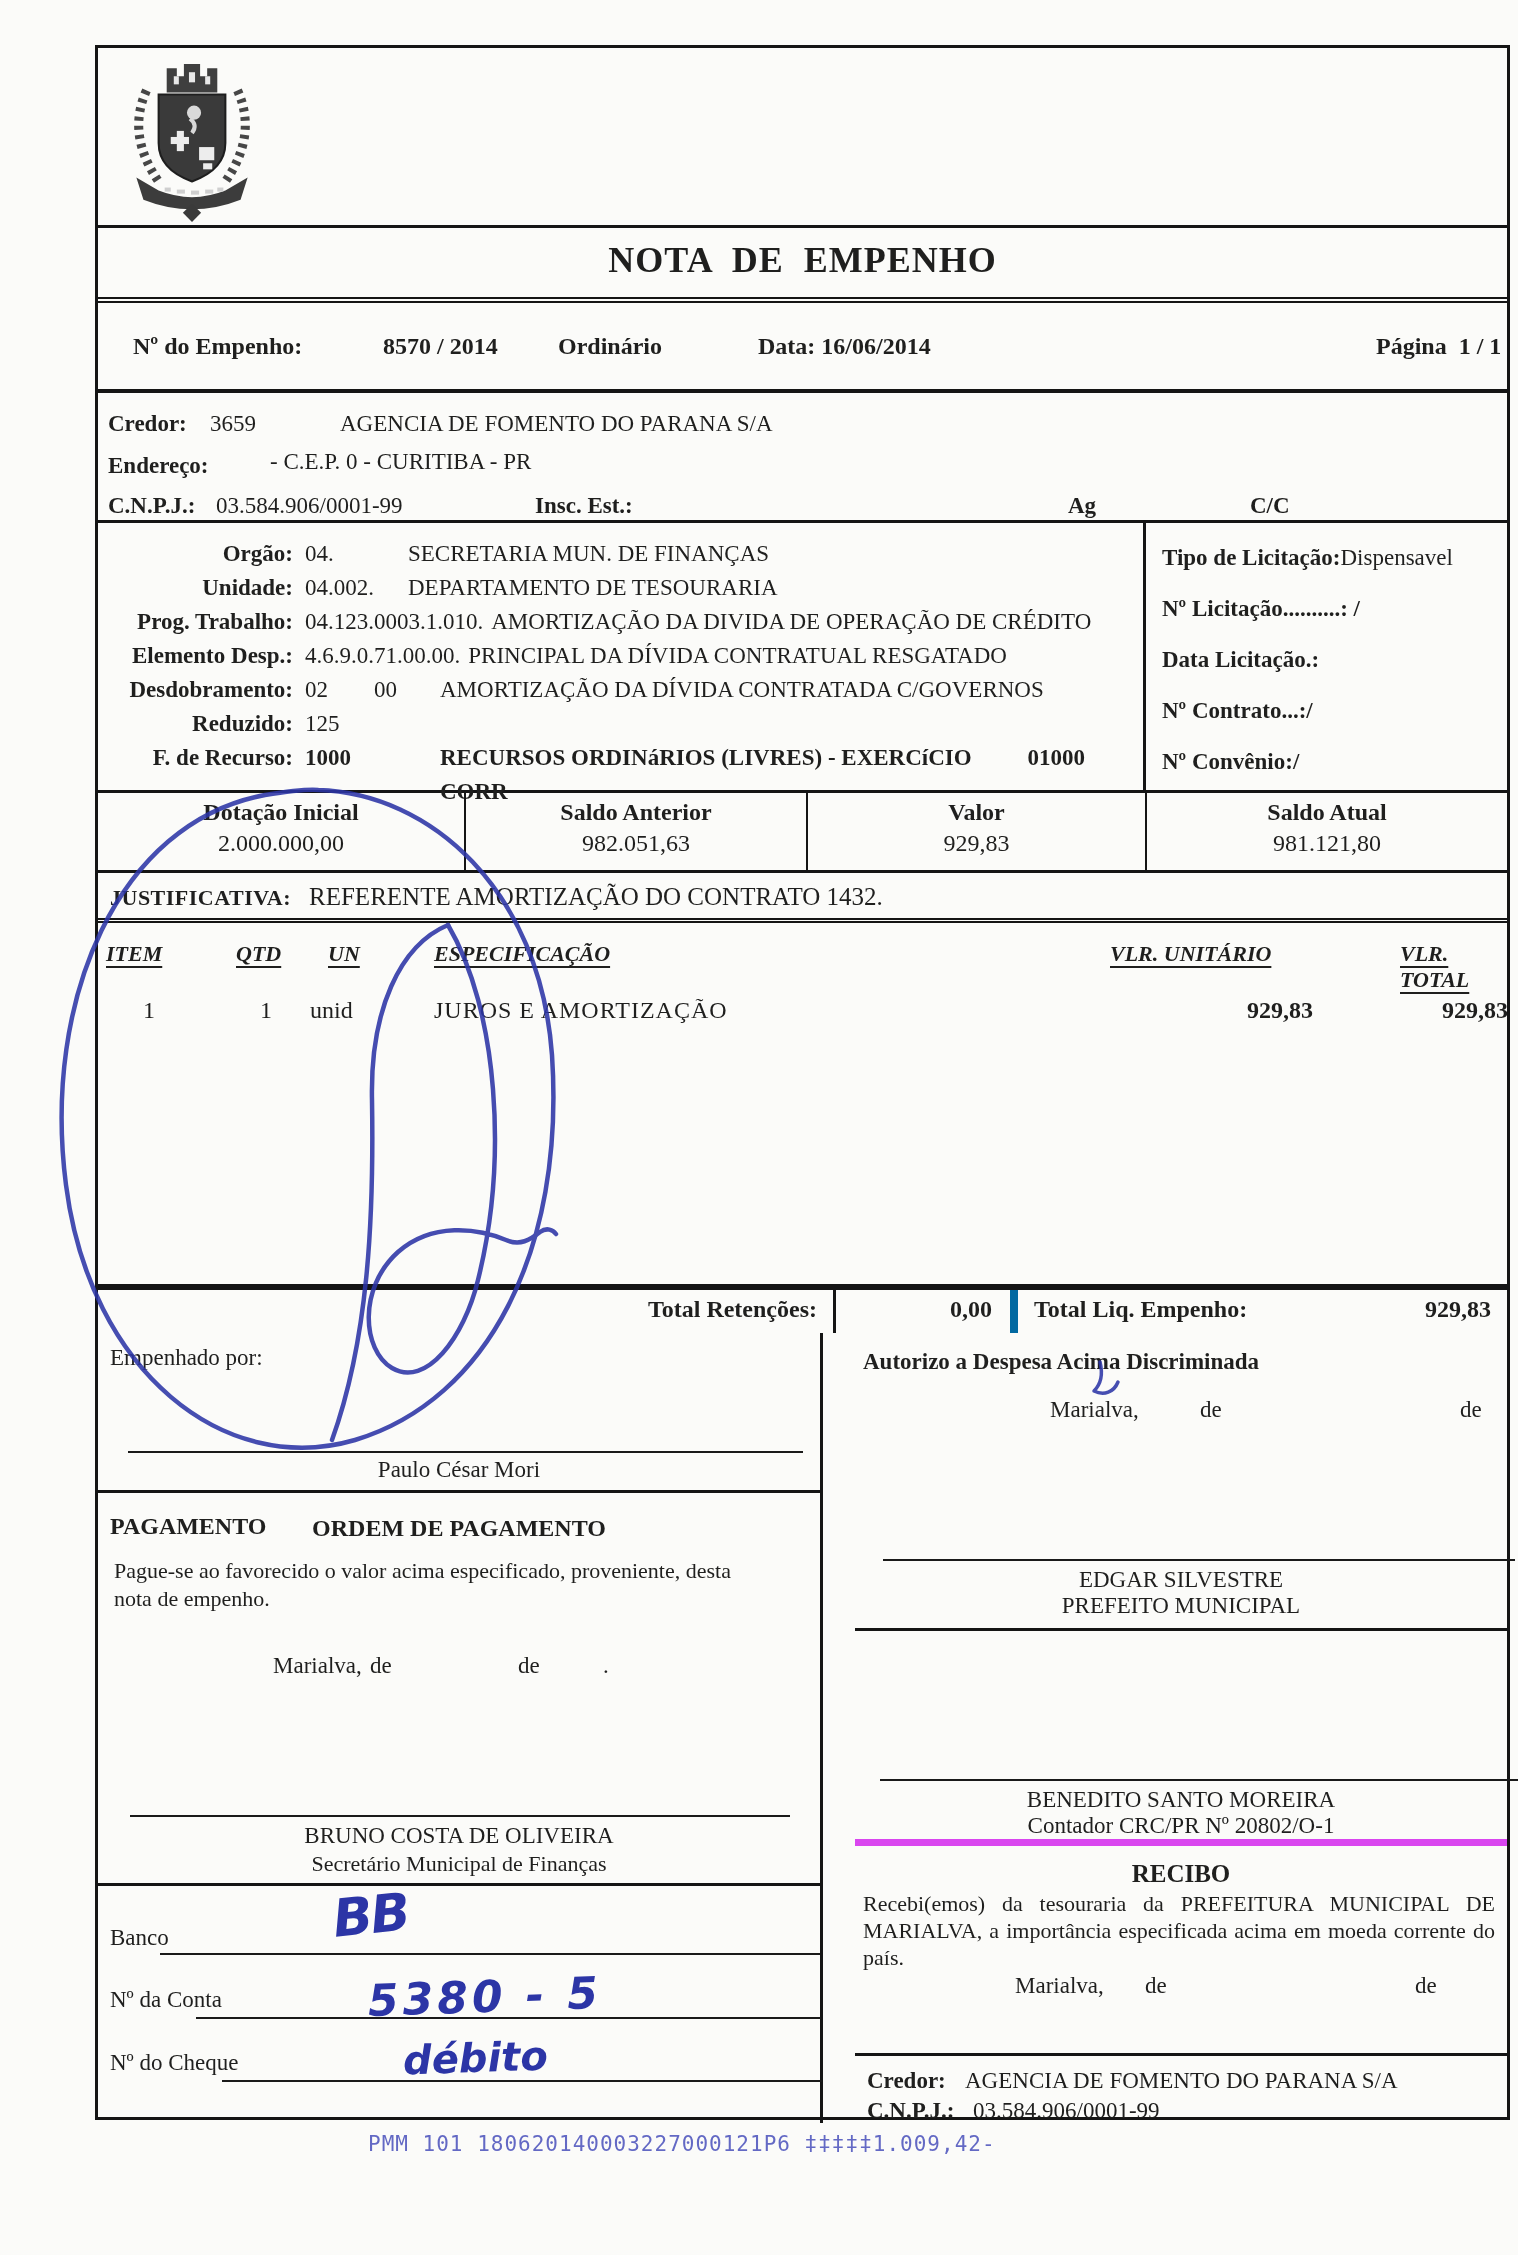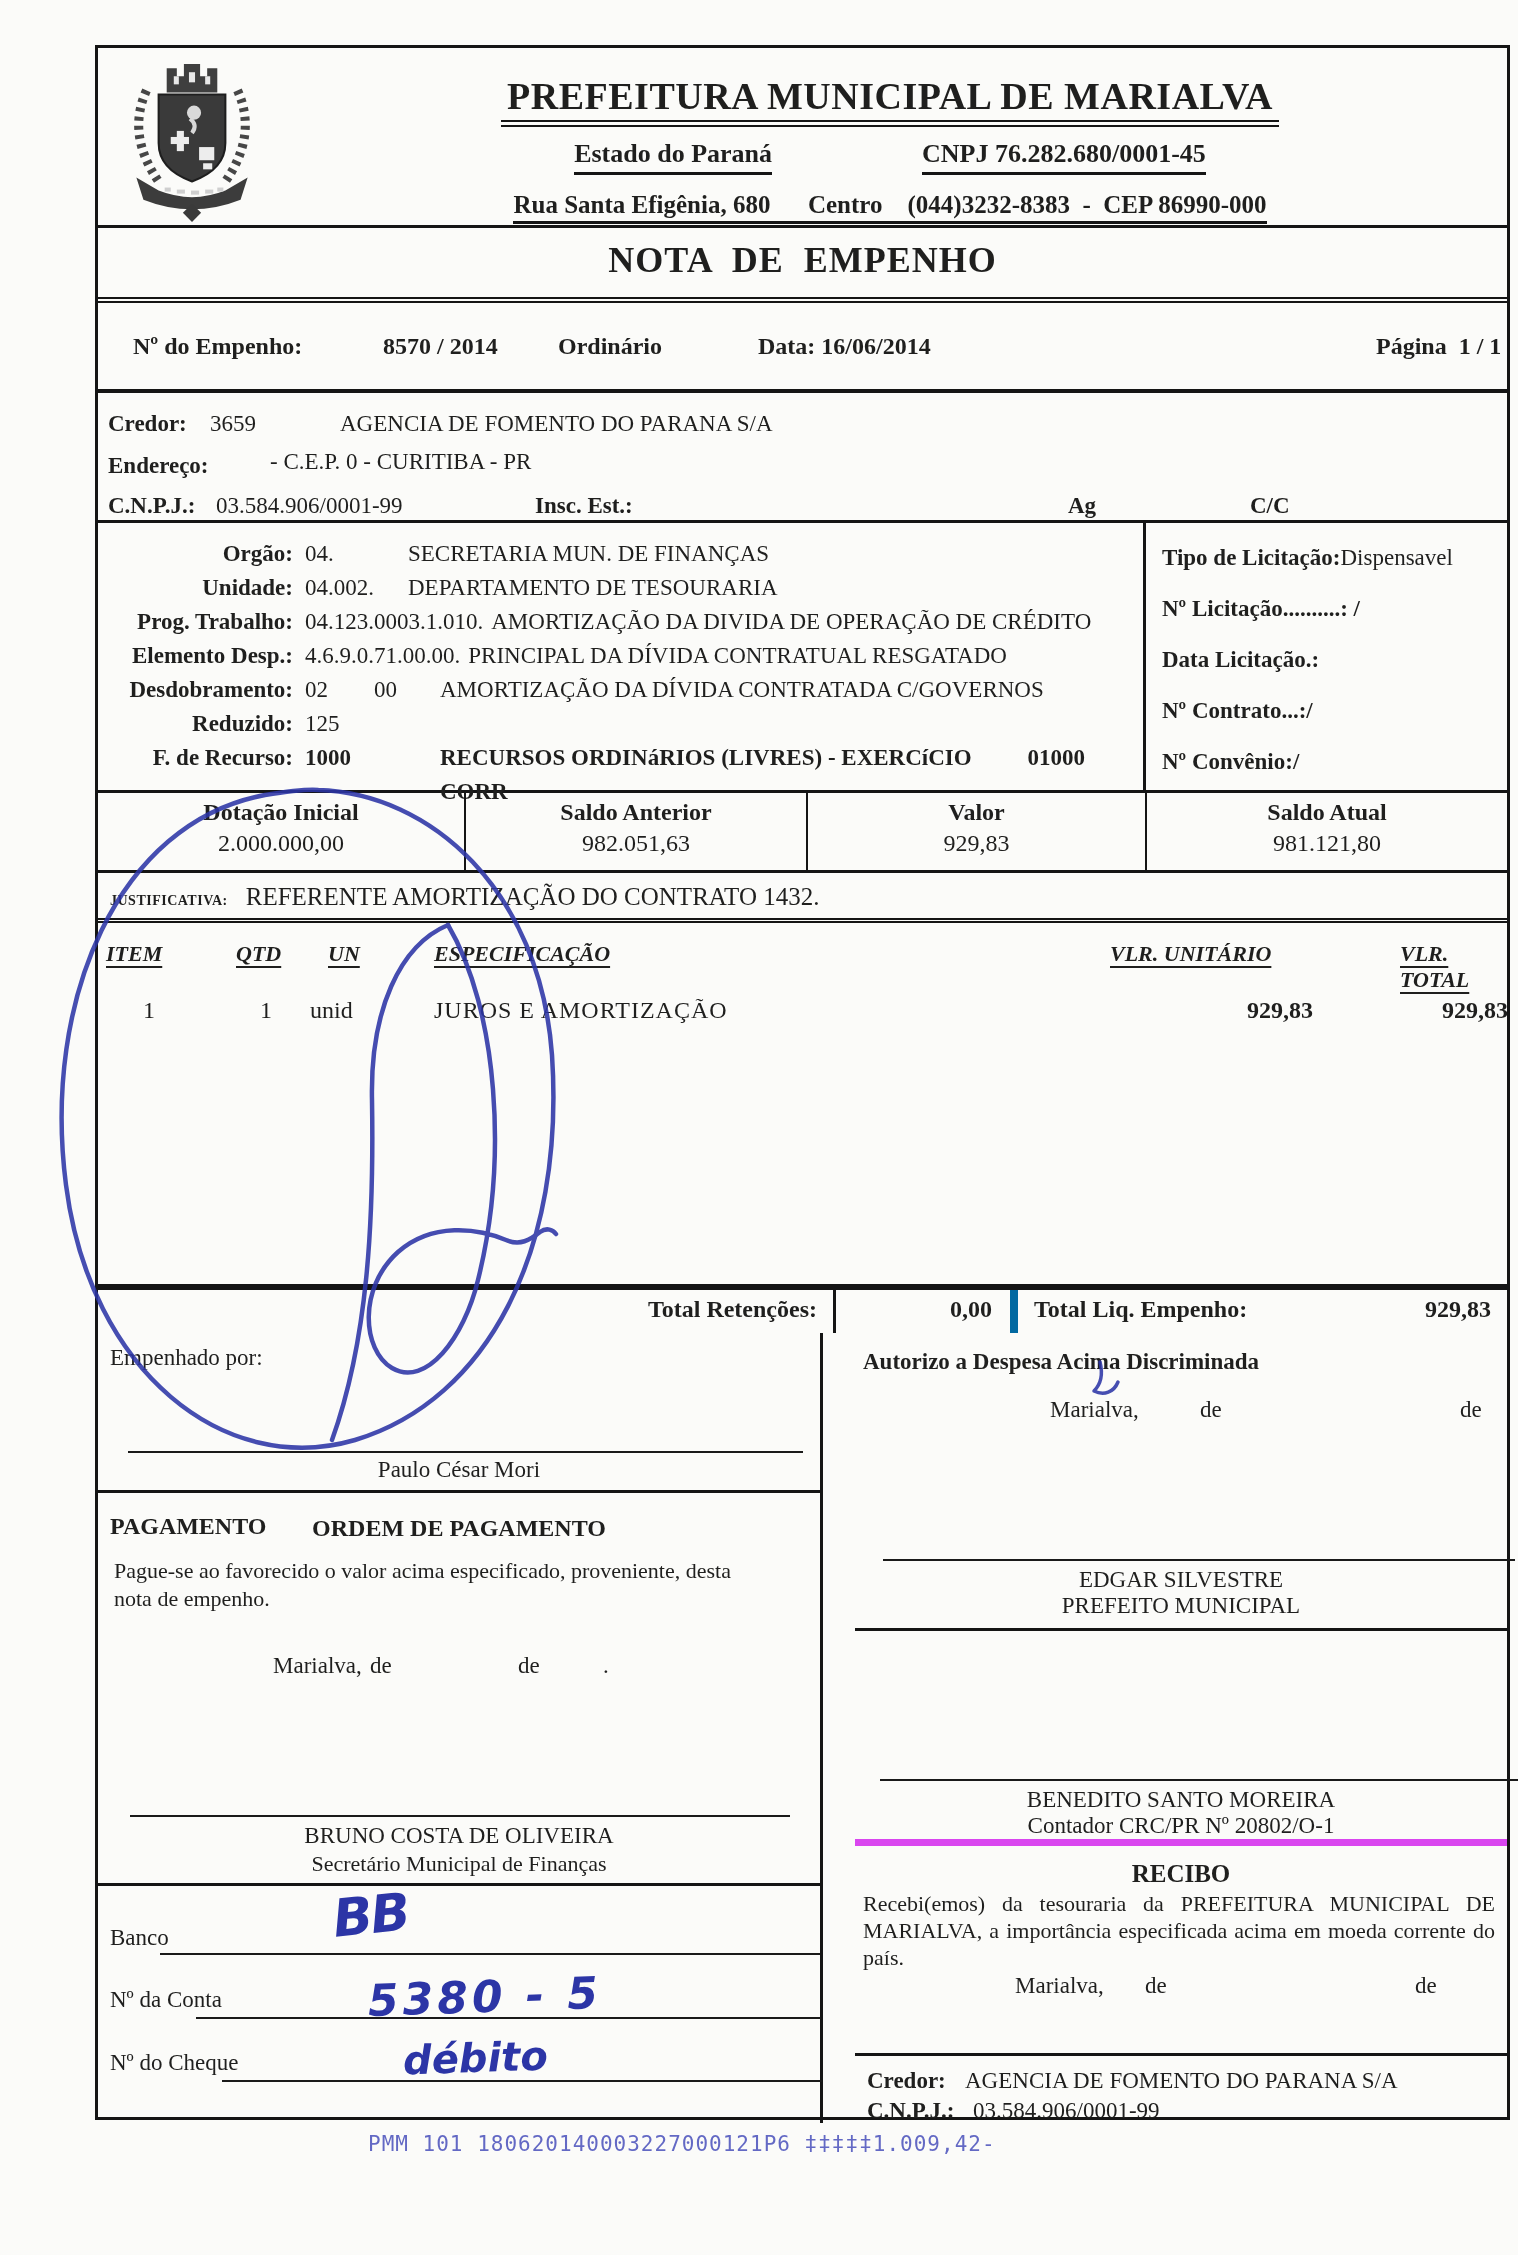--- a/index.html
+++ b/index.html
@@ -55,21 +55,21 @@
   
   .sec-dotacao{height:80px;border-bottom:3px solid #151515;display:grid;
                grid-template-columns:368px 342px 339px 1fr;text-align:center;}
   .dt-cell{border-right:2px solid #151515;}
   .dt-cell:last-child{border-right:none;}
   .dt-h{font-weight:bold;font-size:24px;margin-top:6px;}
   .dt-v{font-size:24px;margin-top:4px;}
 
   
   .sec-just{height:50px;border-bottom:5px double #151515;padding:10px 0 0 12px;}
-  .just-label{font-weight:bold;font-size:14px;letter-spacing:.5px;}
+  .just-label{font-weight:bold;font-size:22px;letter-spacing:.5px;}
   .just-text{font-size:25px;margin-left:14px;}
 
   
   .sec-items{height:363px;border-bottom:2px solid #151515;font-size:22px;}
   .ih{font-weight:bold;font-style:italic;text-decoration:underline;
       text-decoration-thickness:2px;text-underline-offset:5px;top:18px;}
   .ir{top:74px;font-size:24px;}
   .num-r{text-align:right;}
 
   
@@ -125,28 +125,20 @@
       <rect x="82" y="92" width="15" height="13" fill="#ededed"></rect>
       <rect x="86" y="108" width="9" height="6" fill="#ededed"></rect>
       <path d="M20 122 l22 13 q33 13 66 0 l22 -13 l-7 22 q-48 19 -96 0 z" fill="#3c3c3c"></path>
       <rect x="48" y="132" width="6" height="4" fill="#cfcfcf"></rect>
       <rect x="60" y="134" width="8" height="4" fill="#cfcfcf"></rect>
       <rect x="74" y="135" width="8" height="4" fill="#cfcfcf"></rect>
       <rect x="88" y="134" width="8" height="4" fill="#cfcfcf"></rect>
       <rect x="100" y="132" width="6" height="4" fill="#cfcfcf"></rect>
       <path d="M75 148 l9 9 -9 9 -9 -9 z" fill="#3a3a3a"></path>
     </svg>
-    <div class="header-text">
-      <div><span class="h-title">PREFEITURA MUNICIPAL DE MARIALVA</span></div>
-      <div class="h-line2">
-        <span class="u">Estado do Paraná</span>
-        <span class="u">CNPJ 76.282.680/0001-45</span>
-      </div>
-      <div class="h-line3"><span class="u pre">Rua Santa Efigênia, 680      Centro    (044)3232-8383  -  CEP 86990-000</span></div>
-    </div>
   </div>
 
   <div class="sec sec-nota">
     <span class="pre">NOTA  DE  EMPENHO</span>
   </div>
 
   <div class="sec sec-info">
     <span class="abs" style="left:35px;">Nº do Empenho:</span>
     <span class="abs" style="left:285px;">8570 / 2014</span>
     <span class="abs" style="left:460px;">Ordinário</span>

